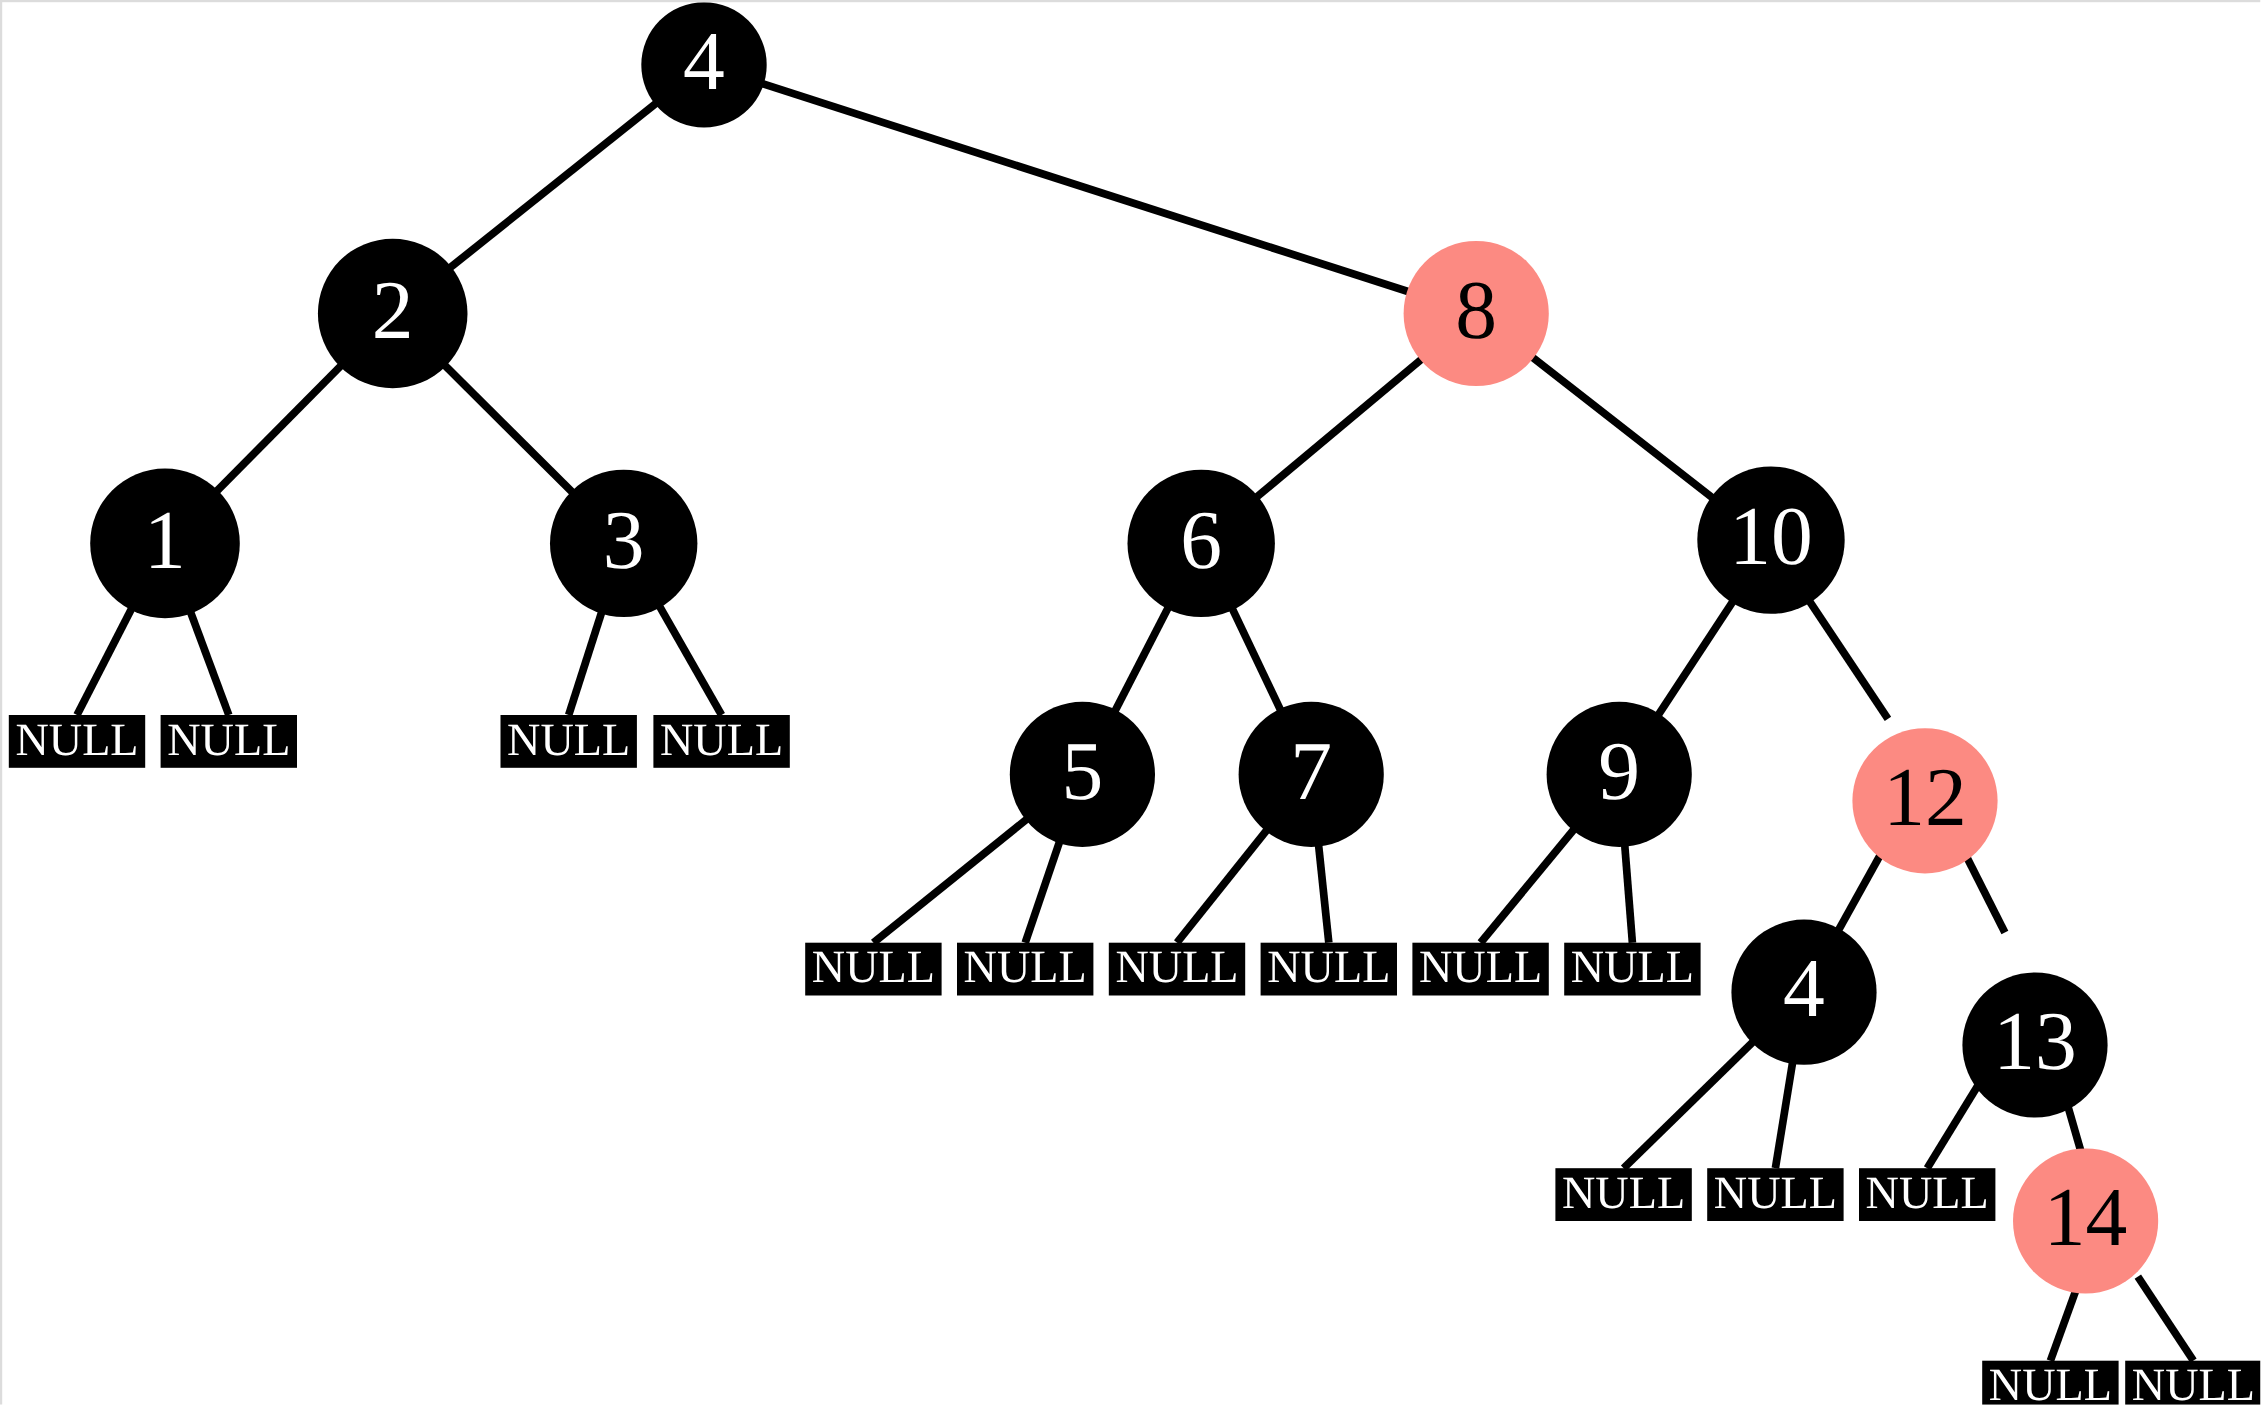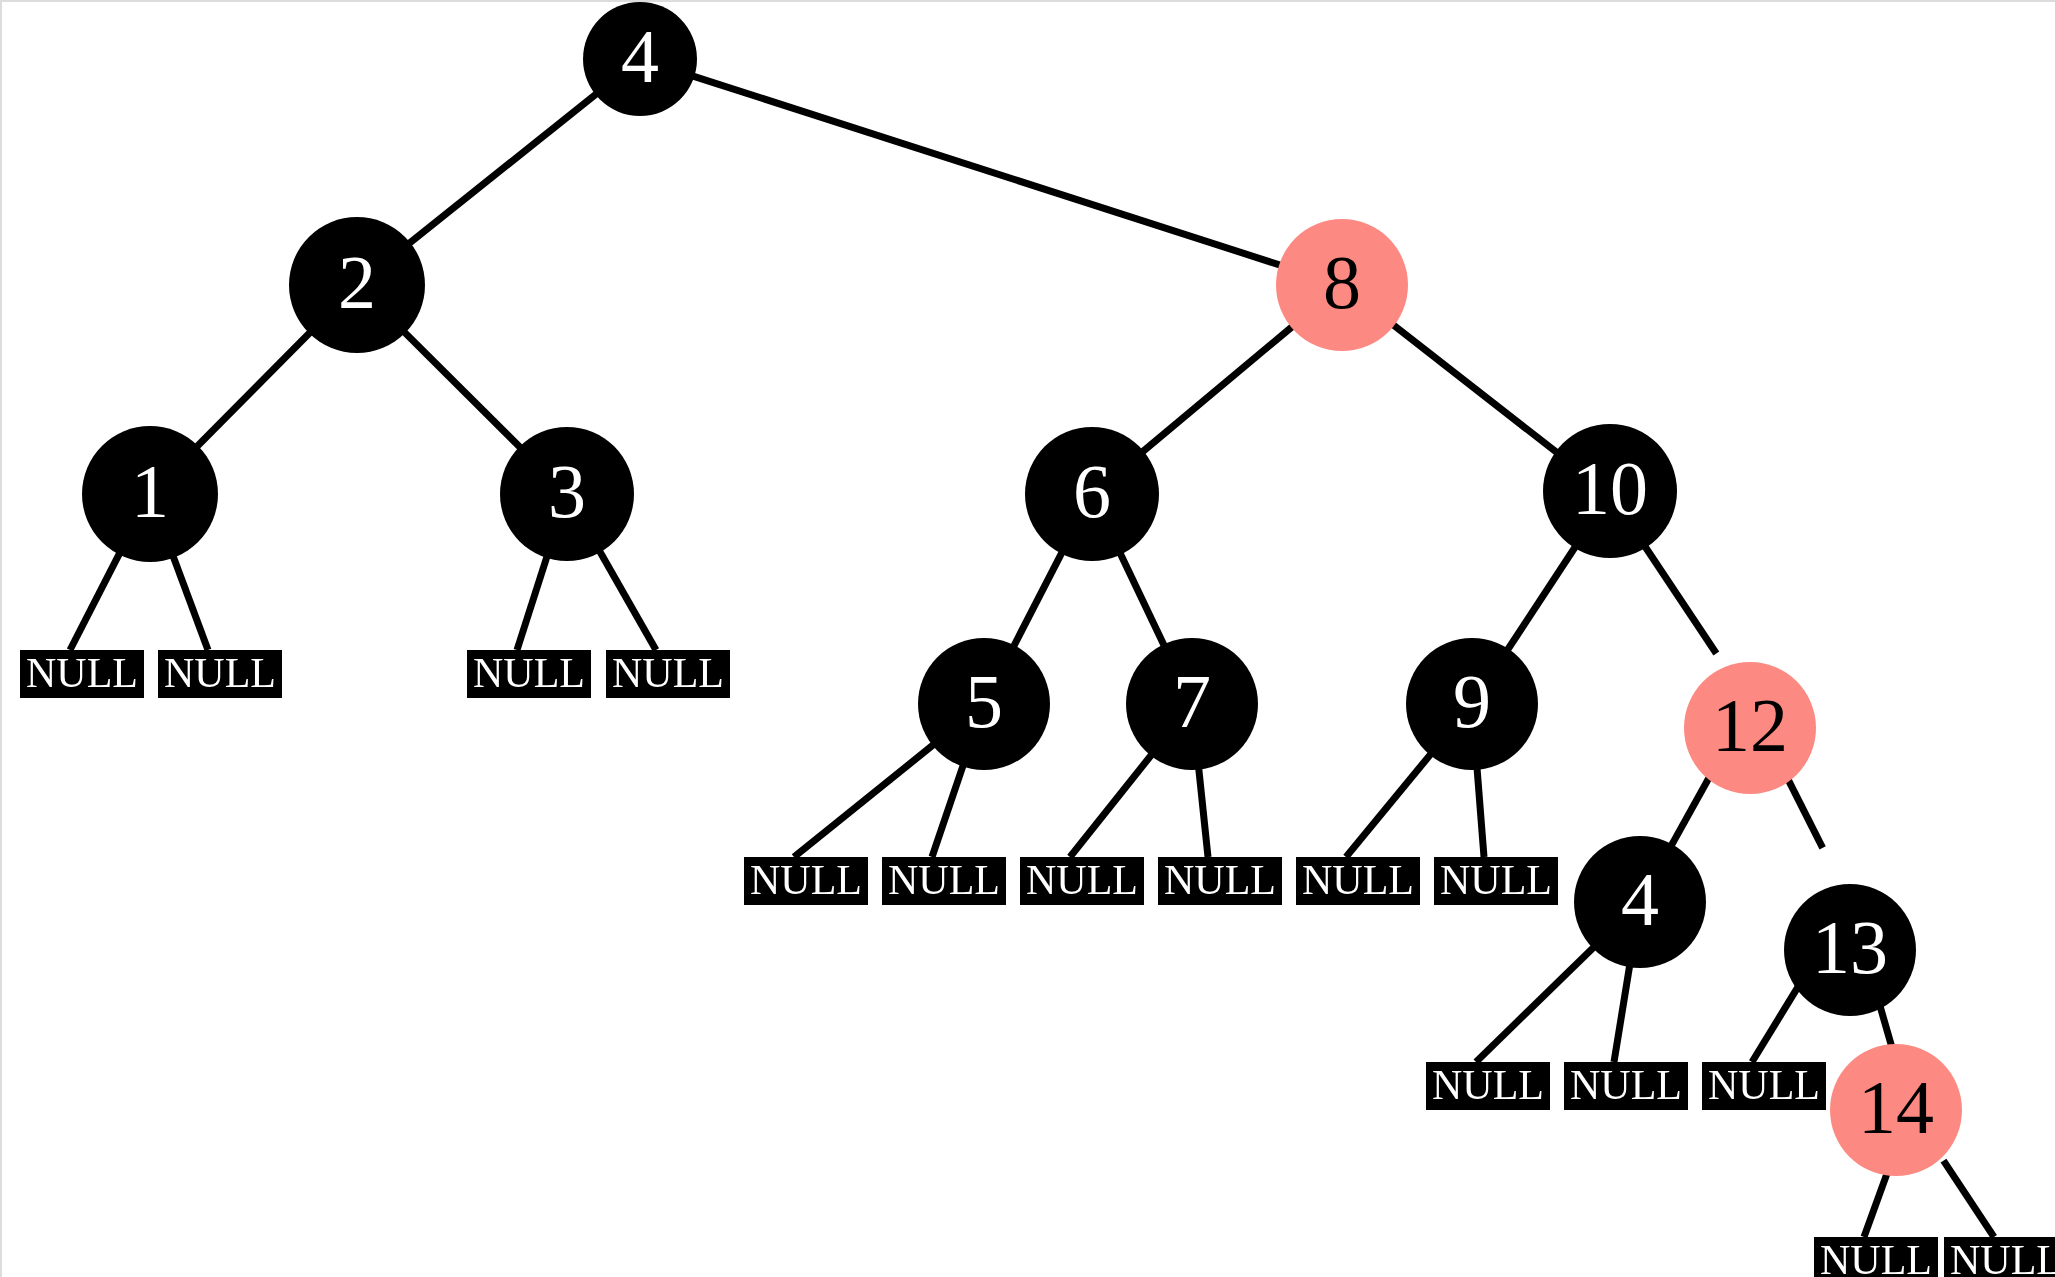--- a/index.html
+++ b/index.html
@@ -56,21 +56,20 @@
   }
   .nullbox {
     position: absolute;
     background: #000000;
     color: #ffffff;
     display: flex;
     align-items: center;
     justify-content: center;
     box-sizing: border-box;
     font-family: "Liberation Serif", "DejaVu Serif", serif;
-    margin-left: 12px;
   }
   .null-label {
     display: block;
     font-size: 42px;
     line-height: 1;
     letter-spacing: 0px;
     transform: translateY(-1px);
     font-family: "Liberation Serif", "DejaVu Serif", serif;
   }
 </style>

